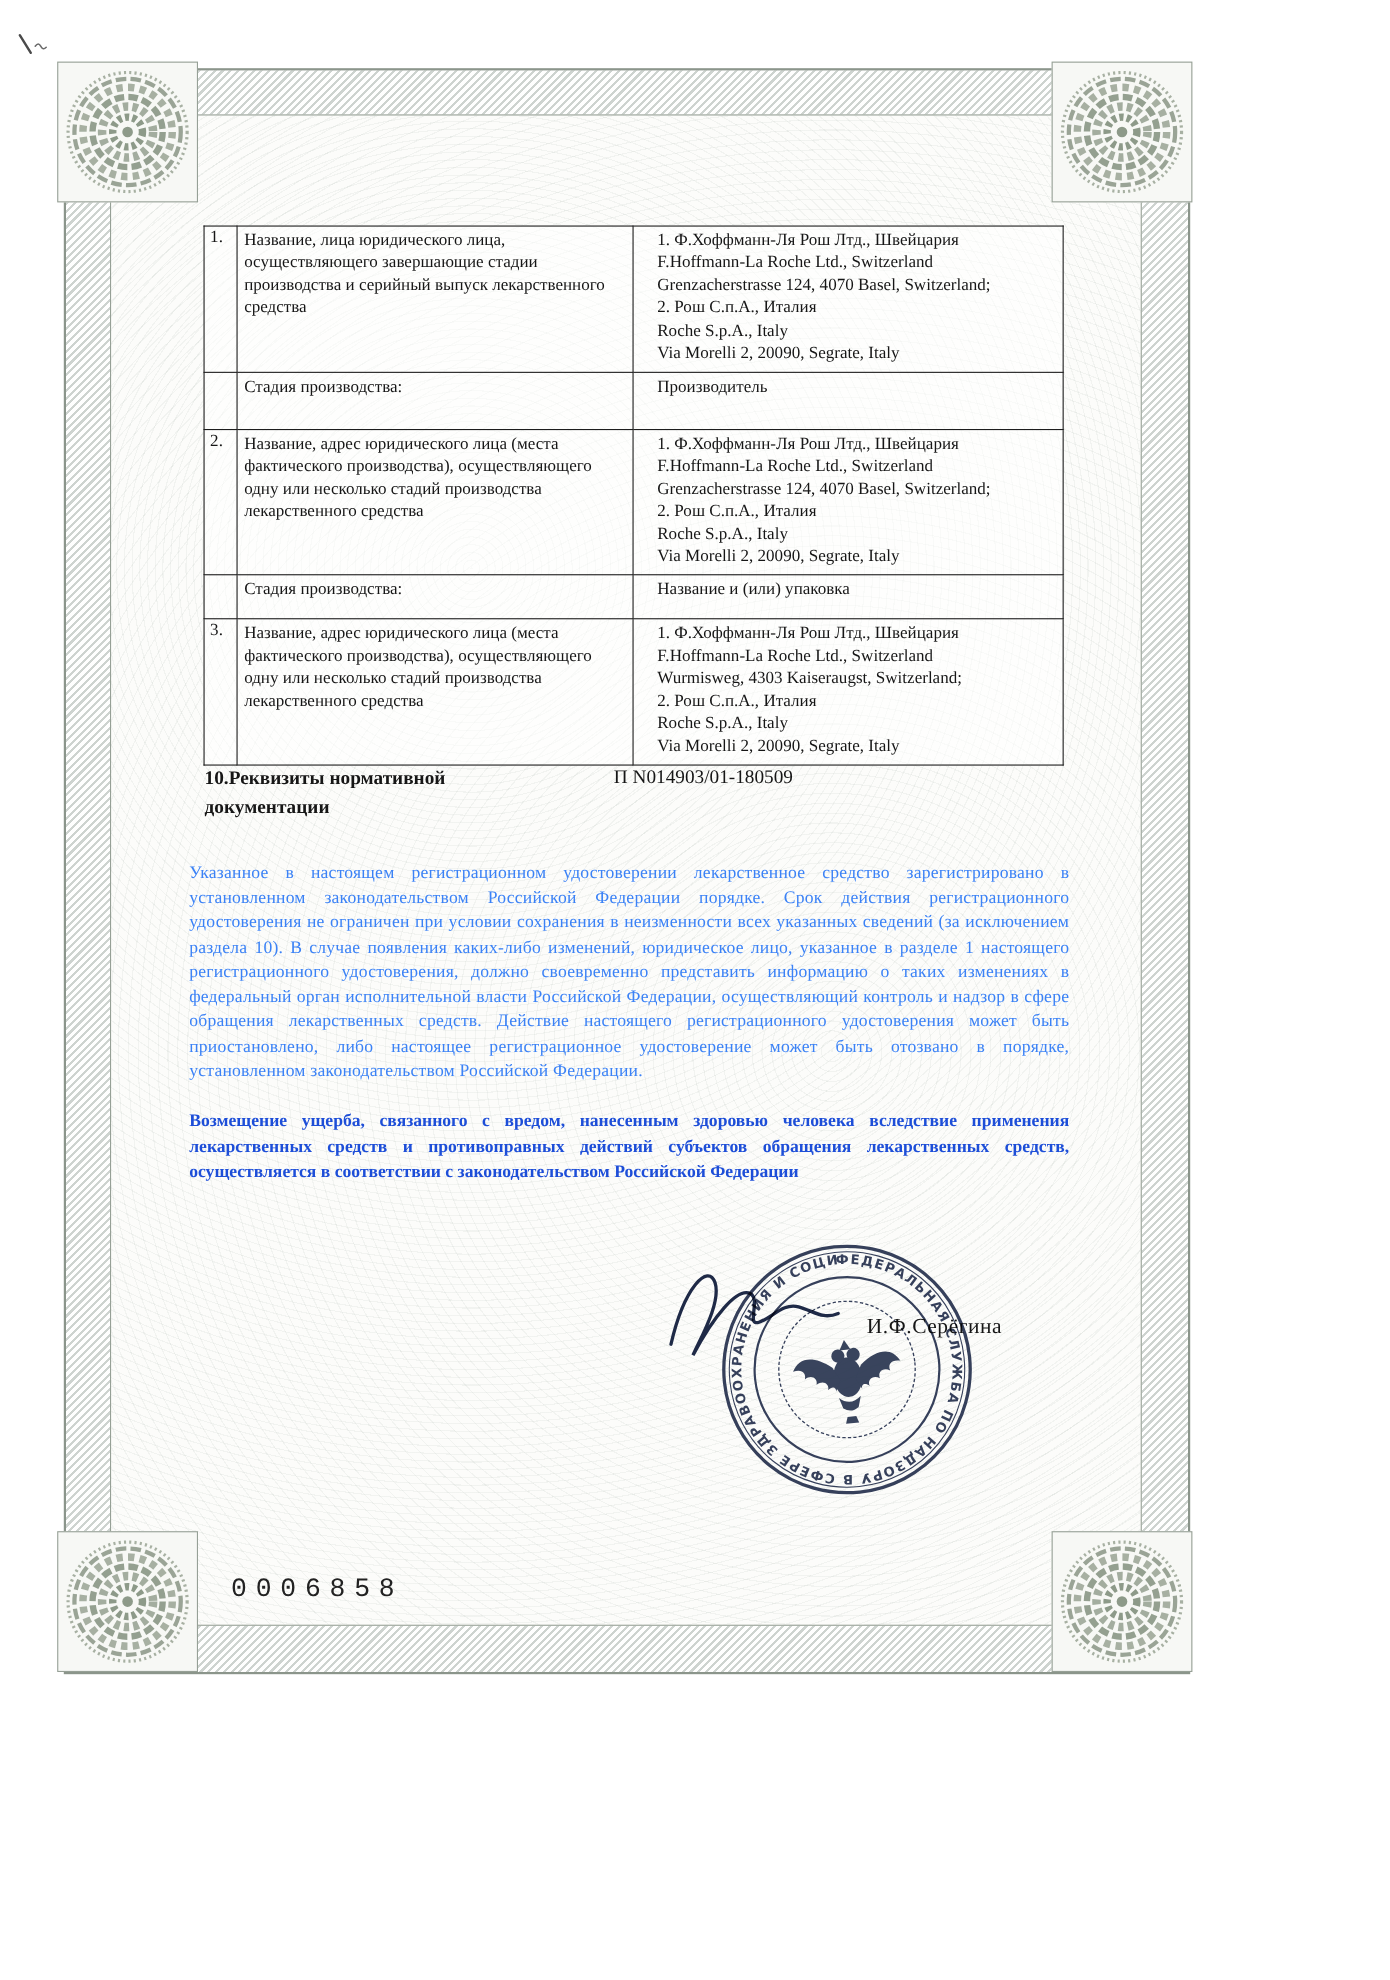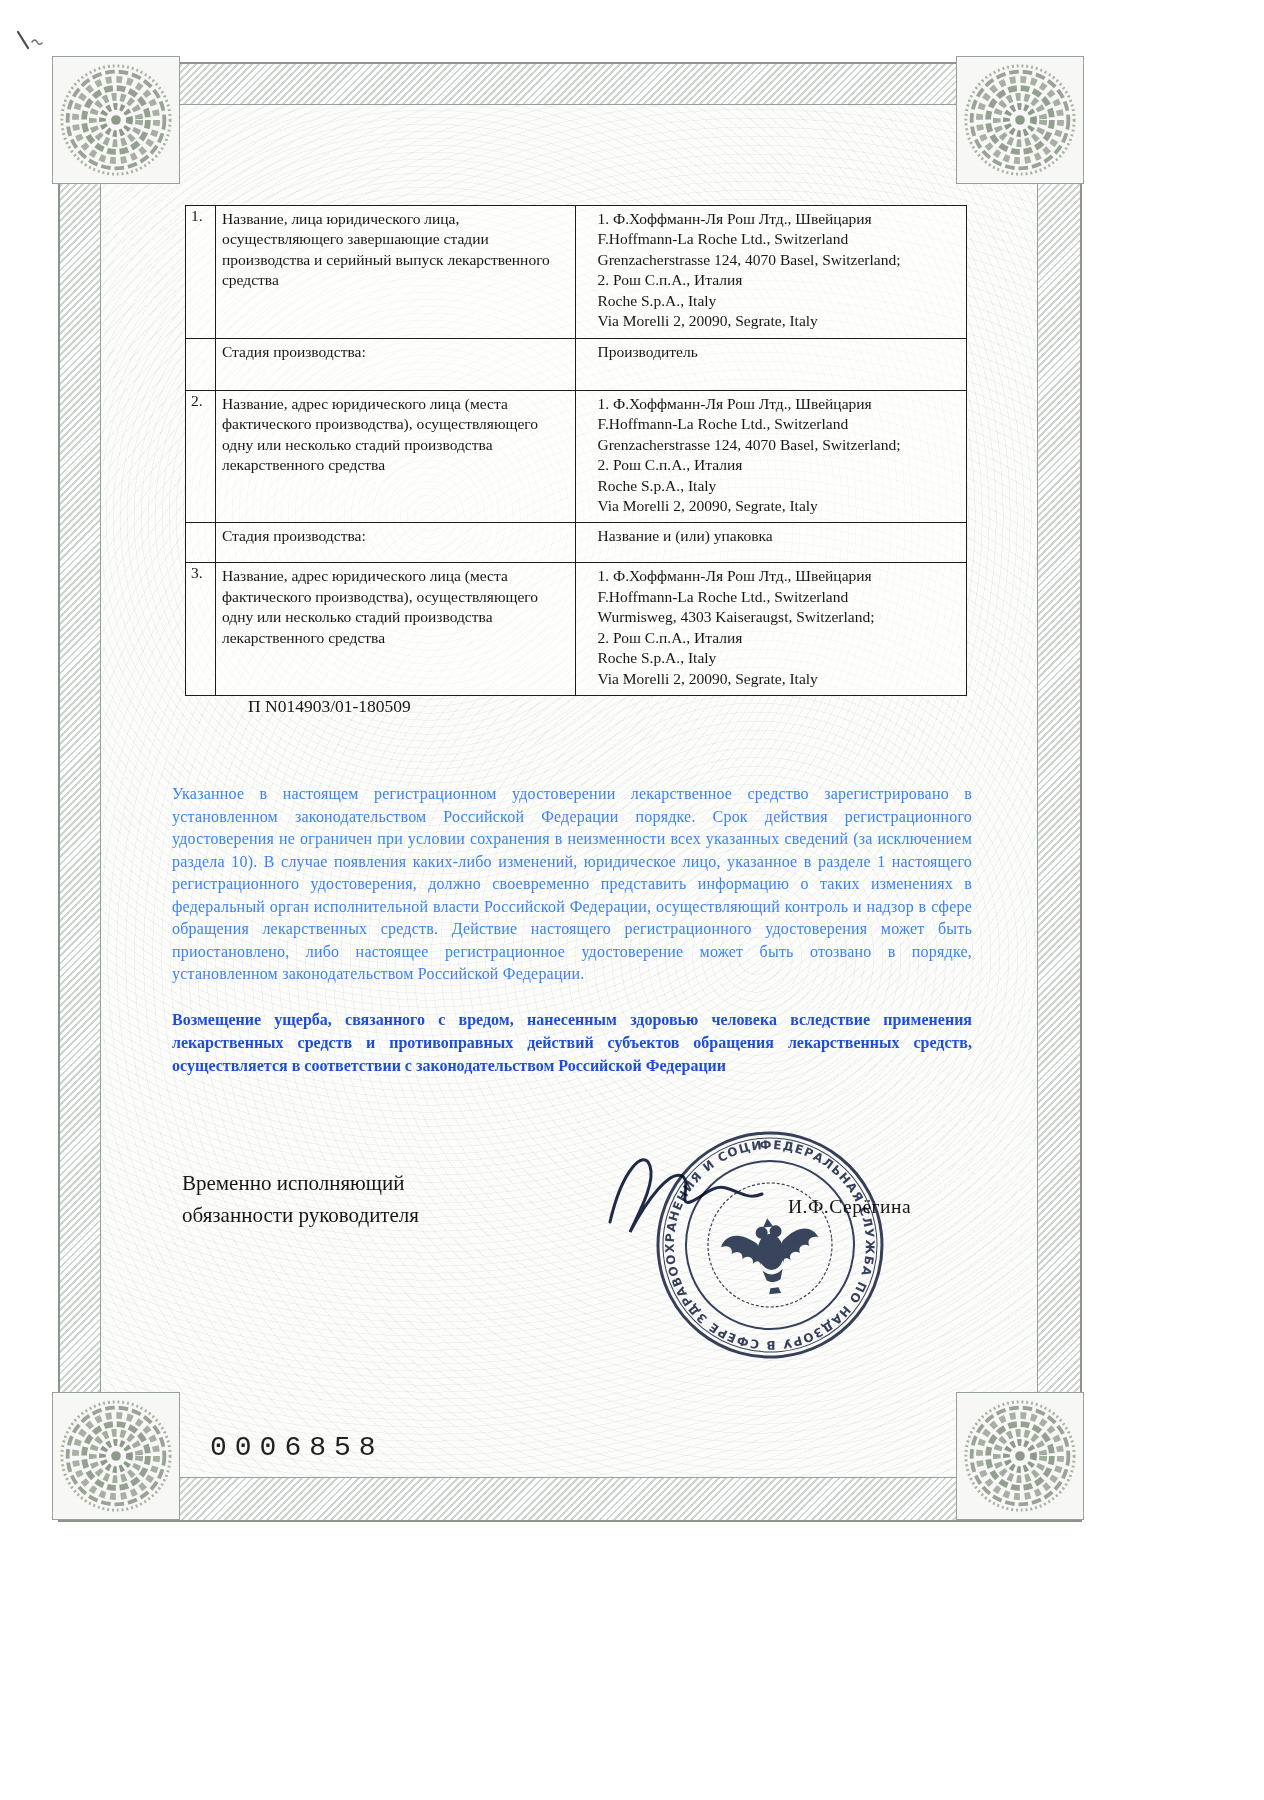--- a/index.html
+++ b/index.html
@@ -51,21 +51,21 @@
 
   
   .sign-role{position:absolute;left:182px;top:1168px;font-size:21px;line-height:1.5;white-space:pre-line;}
   .sign-name{position:absolute;left:788px;top:1196px;font-size:19.5px;letter-spacing:0.5px;}
   .stamp{position:absolute;left:645px;top:1120px;width:250px;height:250px;
     transform:rotate(-6deg);mix-blend-mode:multiply;opacity:0.93;}
   .autograph{position:absolute;left:600px;top:1140px;width:170px;height:110px;mix-blend-mode:multiply;}
 
   
   .serial{position:absolute;left:210px;top:1432px;font-family:"Liberation Mono","DejaVu Sans Mono",monospace;
-    font-size:28px;letter-spacing:8px;color:#222;}
+    font-size:24px;letter-spacing:8px;color:#222;}
 
   .pen-mark{position:absolute;left:12px;top:28px;width:44px;height:34px;}
 </style>
 </head>
 <body>
 
 <div class="page">
 
   <svg width="0" height="0" style="position:absolute">
     <symbol id="rosette" viewBox="0 0 120 120">
@@ -148,28 +148,28 @@
 F.Hoffmann-La Roche Ltd., Switzerland
 Wurmisweg, 4303 Kaiseraugst, Switzerland;
 2. Рош С.п.А., Италия
 Roche S.p.A., Italy
 Via Morelli 2, 20090, Segrate, Italy</td>
         </tr>
       </tbody>
     </table>
 
     <div class="sec10">
+      <div class="sec10-title">10.Реквизиты нормативной
+документации</div>
       <div class="sec10-number">П N014903/01-180509</div>
     </div>
 
     <div class="para1">Указанное в настоящем регистрационном удостоверении лекарственное средство зарегистрировано в установленном законодательством Российской Федерации порядке. Срок действия регистрационного удостоверения не ограничен при условии сохранения в неизменности всех указанных сведений (за исключением раздела 10). В случае появления каких-либо изменений, юридическое лицо, указанное в разделе 1 настоящего регистрационного удостоверения, должно своевременно представить информацию о таких изменениях в федеральный орган исполнительной власти Российской Федерации, осуществляющий контроль и надзор в сфере обращения лекарственных средств. Действие настоящего регистрационного удостоверения может быть приостановлено, либо настоящее регистрационное удостоверение может быть отозвано в порядке, установленном законодательством Российской Федерации.</div>
     <div class="para2">Возмещение ущерба, связанного с вредом, нанесенным здоровью человека вследствие применения лекарственных средств и противоправных действий субъектов обращения лекарственных средств, осуществляется в соответствии с законодательством Российской Федерации</div>
 
-    <div class="sign-role">Временно исполняющий
-обязанности руководителя</div>
     <div class="sign-name">И.Ф.Серёгина</div>
 
     <svg class="autograph" viewBox="0 0 170 110">
       <path d="M10,82 C22,30 44,8 50,26 C56,44 36,78 30,92 C48,58 70,30 82,36 C92,41 78,66 90,62 C102,58 112,44 126,48 C140,52 148,60 162,54" fill="none" stroke="#1f2a47" stroke-width="3" stroke-linecap="round"></path>
     </svg>
 
     <svg class="stamp" viewBox="0 0 250 250">
       <circle cx="125" cy="125" r="112" fill="none" stroke="#26314e" stroke-width="3"></circle>
       <circle cx="125" cy="125" r="107" fill="none" stroke="#26314e" stroke-width="1"></circle>
       <circle cx="125" cy="125" r="84" fill="none" stroke="#26314e" stroke-width="2"></circle>

